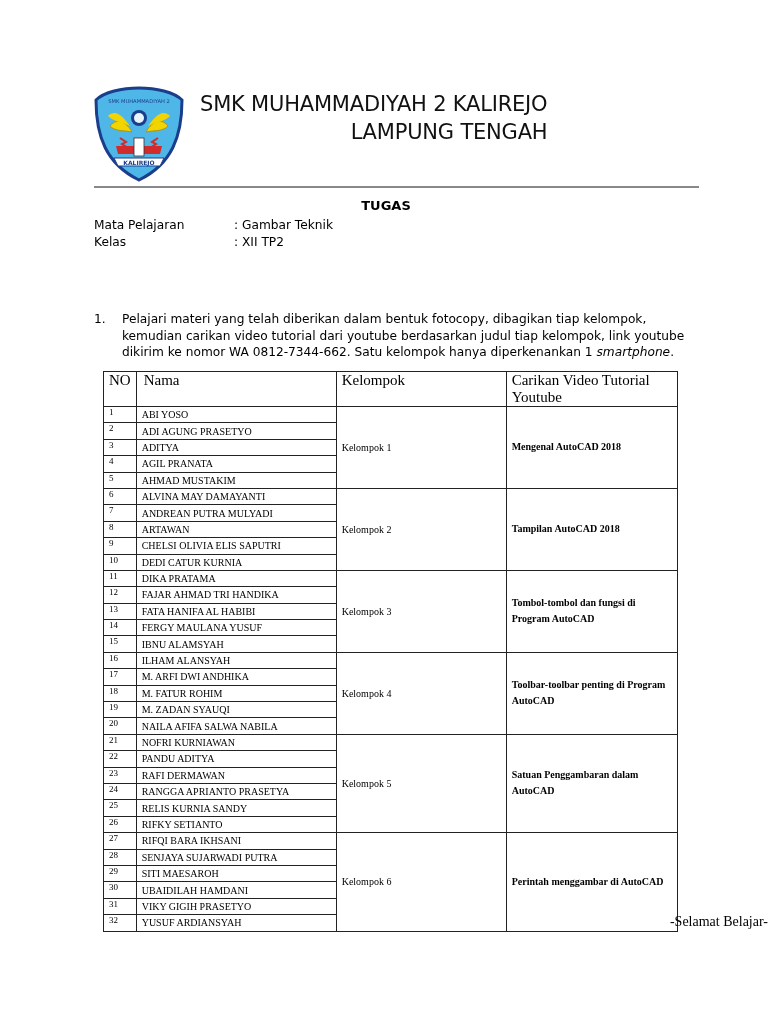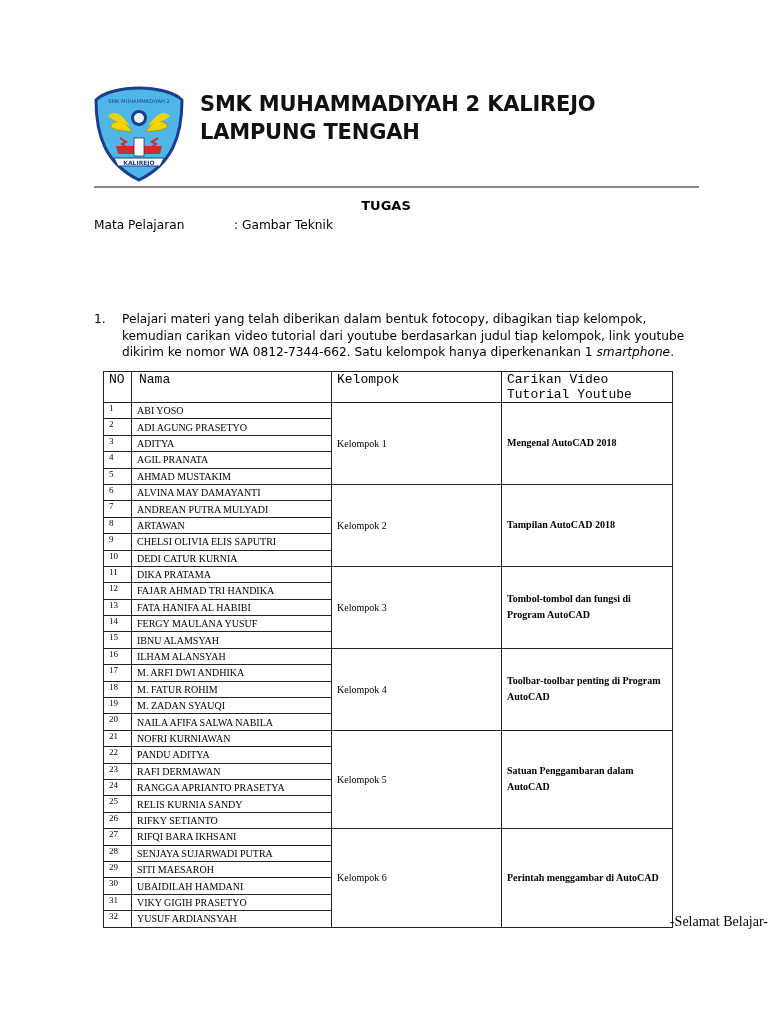--- a/index.html
+++ b/index.html
@@ -1,30 +1,30 @@
 <!DOCTYPE html>
 <html><head>
 <meta charset="utf-8">
 <style>
   html,body{margin:0;padding:0;background:#fff;}
   body{width:768px;height:1024px;position:relative;overflow:hidden;font-family:"Liberation Sans",sans-serif;color:#000;}
   .header{position:absolute;left:94px;top:86px;width:606px;height:100px;}
   .logo{position:absolute;left:0;top:0;width:90px;height:96px;}
-  .school{position:absolute;left:106px;top:4px;font-family:"DejaVu Sans",sans-serif;font-weight:bold;font-size:21px;line-height:28px;color:#111;letter-spacing:-0.2px;}
+  .school{position:absolute;left:106px;top:4px;font-family:"DejaVu Sans",sans-serif;font-weight:normal;font-size:21px;line-height:28px;color:#111;letter-spacing:-0.2px;text-align:right;}
   .rule{position:absolute;left:94px;top:186px;width:605px;height:2px;background:#888;}
   .title{position:absolute;left:0;width:768px;top:198px;text-align:center;font-family:"DejaVu Sans",sans-serif;font-weight:bold;font-size:13px;padding-left:2px;}
   .meta{position:absolute;left:94px;top:217px;font-family:"DejaVu Sans",sans-serif;font-size:12.2px;line-height:16.5px;}
   .meta .row{display:flex;align-items:flex-end;}
   .meta .k{width:140px;}
   .instr{position:absolute;left:94px;top:311px;width:600px;font-family:"DejaVu Sans",sans-serif;font-size:12.2px;line-height:16.5px;display:flex;}
   .instr .num{width:28px;flex:none;}
   .instr .txt{flex:1;}
   table{position:absolute;left:103px;top:371px;border-collapse:collapse;font-family:"Liberation Serif",serif;font-size:10px;}
   td,th{border:1px solid #222;padding:0 5px;font-weight:normal;text-align:left;vertical-align:top;}
-  th{height:15px;font-size:13px;font-family:Liberation Mono, monospace;}
+  th{height:15px;font-size:15px;}
   td.no{width:17px;font-size:9px;height:15.4px;}
   td.nm{width:189px;vertical-align:middle;margin-left:13px;}
   td.grp{width:159px;vertical-align:middle;margin-left:36px;}
   td.vid{width:160px;vertical-align:middle;font-weight:bold;line-height:16px;}
   .closing{position:absolute;left:0;width:768px;top:914px;text-align:right;font-family:"Liberation Serif",serif;font-size:14px;}
 </style>
 </head>
 <body>
 
 <div class="header">
@@ -51,20 +51,24 @@
 </div>
 <div class="rule"></div>
 
 <div class="title">TUGAS</div>
 
 <div class="meta">
   <div class="row">
       <span class="k">Mata Pelajaran</span>
       <span>: Gambar Teknik</span>
     </div>
+  <div class="row">
+      <span class="k">Kelas</span>
+      <span>: XII TP2</span>
+    </div>
 </div>
 
 <div class="instr">
   <span class="num">1.</span>
   <span class="txt"><span>Pelajari materi yang telah diberikan dalam bentuk fotocopy, dibagikan tiap kelompok, kemudian carikan video tutorial dari youtube berdasarkan judul tiap kelompok, link youtube dikirim ke nomor WA 0812-7344-662. Satu kelompok hanya diperkenankan 1 </span><i>smartphone</i><span>.</span></span>
 </div>
 
 <table>
   <thead>
     <tr>

